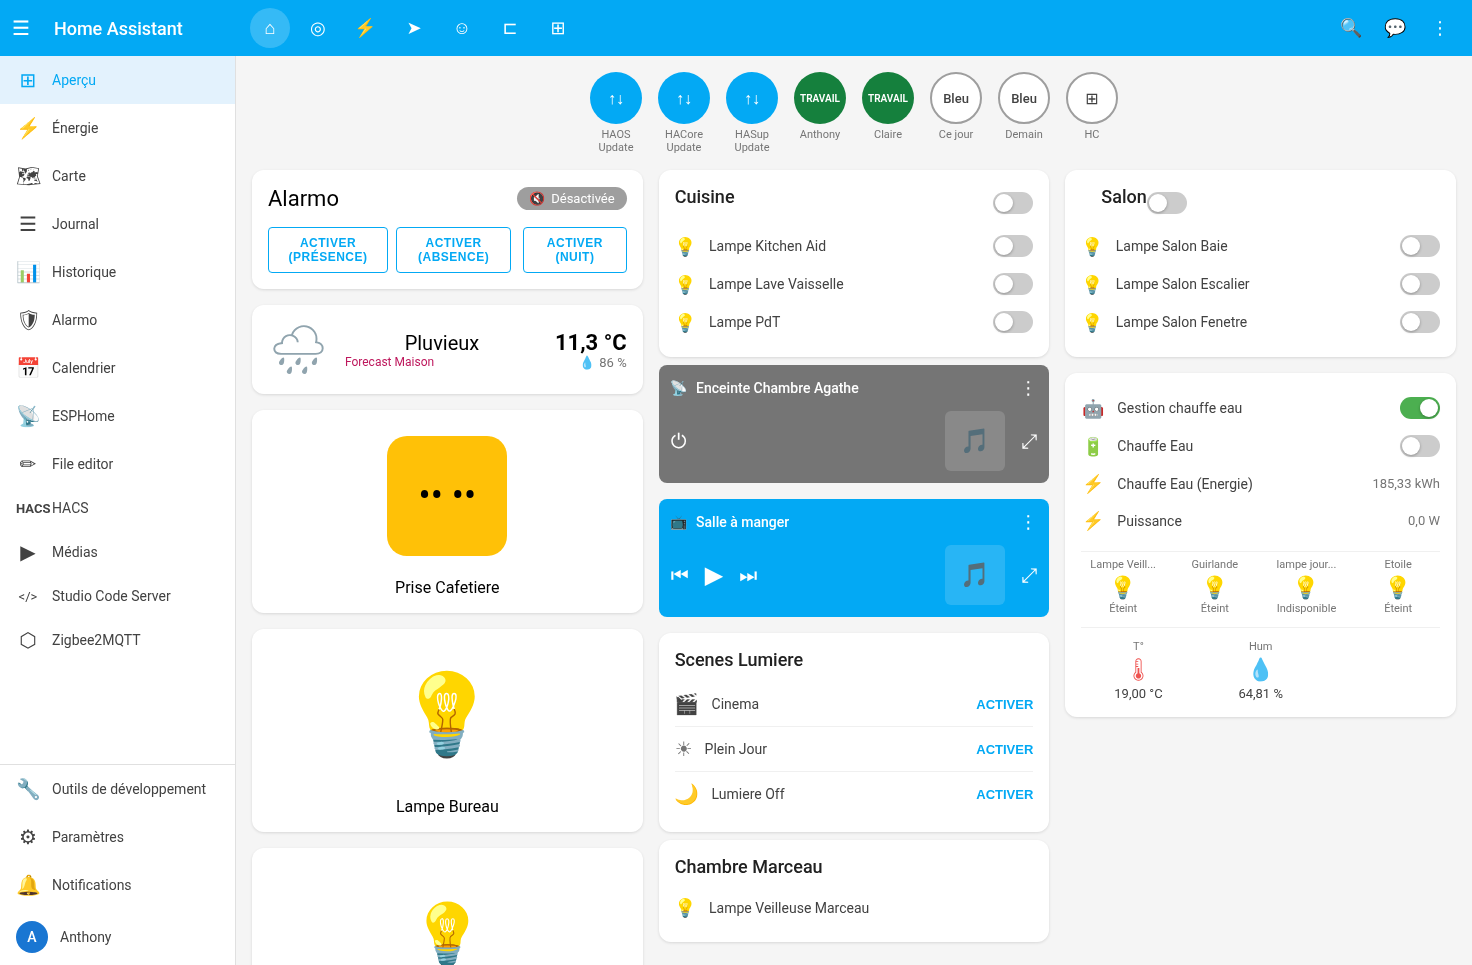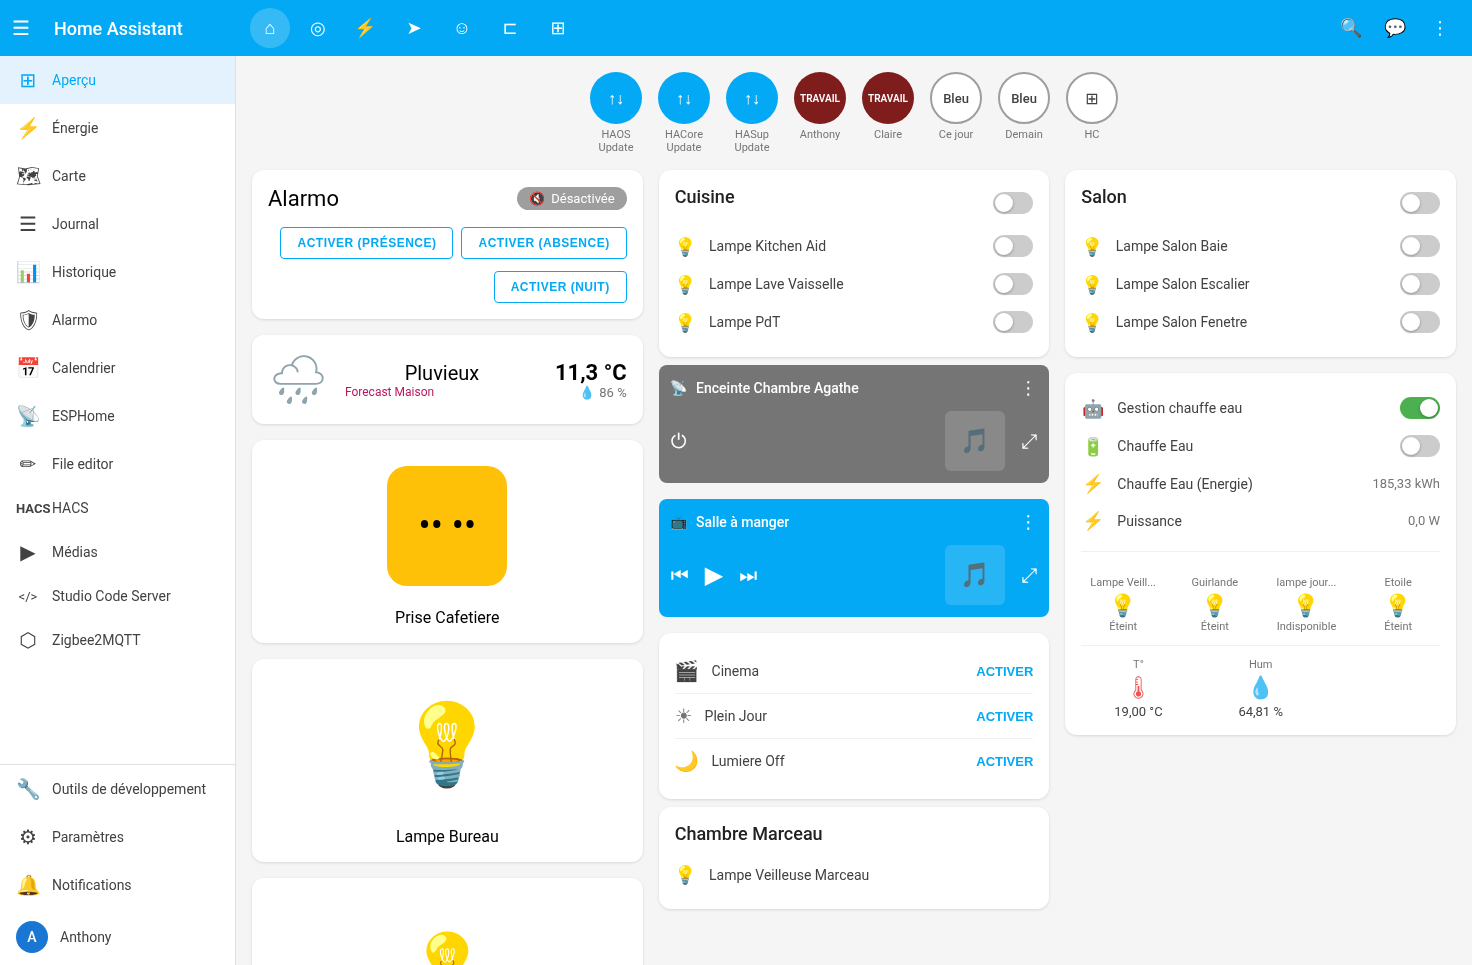--- a/index.html
+++ b/index.html
@@ -52,36 +52,36 @@
     .user-avatar { width: 32px; height: 32px; border-radius: 50%; background: #1976d2; color: white; display: flex; align-items: center; justify-content: center; font-size: 14px; font-weight: 500; flex-shrink: 0; }
 
     
     .content { flex: 1; overflow-y: auto; padding: 16px; }
 
     
     .status-bar { display: flex; gap: 16px; margin-bottom: 16px; justify-content: center; flex-wrap: wrap; }
     .status-item { display: flex; flex-direction: column; align-items: center; gap: 4px; cursor: pointer; }
     .status-icon { width: 52px; height: 52px; border-radius: 50%; display: flex; align-items: center; justify-content: center; font-size: 20px; }
     .status-icon.blue-fill { background: #03a9f4; color: white; }
-    .status-icon.red-fill { background: #7f1d1d; color: white; }
+    .status-icon.red-fill { background: #15803d; color: white; }
     .status-icon.outline { border: 2px solid #9e9e9e; color: #424242; background: white; }
     .status-label { font-size: 11px; color: #757575; text-align: center; line-height: 1.2; }
 
     
     .grid { display: grid; grid-template-columns: 1fr 1fr 1fr; gap: 16px; }
 
     
     .card { background: white; border-radius: 12px; padding: 16px; box-shadow: 0 1px 3px rgba(0,0,0,0.12); }
     .card-title { font-size: 18px; font-weight: 500; color: #212121; margin-bottom: 12px; }
 
     
     .alarmo-header { display: flex; justify-content: space-between; align-items: center; margin-bottom: 16px; }
     .alarmo-title { font-size: 22px; font-weight: 400; }
     .badge-disabled { background: #9e9e9e; color: white; border-radius: 16px; padding: 4px 12px; font-size: 13px; display: flex; align-items: center; gap: 6px; }
-    .alarmo-buttons { display: flex; flex-direction: column; gap: 12px; align-items: flex-end; }
+    .alarmo-buttons { display: flex; gap: 12px; align-items: flex-start; }
     .alarmo-btn-row { display: flex; gap: 8px; }
     .alarmo-btn { border: 1px solid #03a9f4; color: #03a9f4; background: white; border-radius: 4px; padding: 8px 16px; font-size: 12px; font-weight: 600; cursor: pointer; letter-spacing: 0.5px; }
 
     
     .weather-card { display: flex; align-items: center; gap: 16px; }
     .weather-icon { font-size: 48px; color: #90a4ae; }
     .weather-info { flex: 1; }
     .weather-name { font-size: 20px; font-weight: 400; text-align: center; }
     .weather-sub { font-size: 12px; color: #be185d; }
     .weather-temp { text-align: right; }
@@ -123,21 +123,21 @@
     .scene-name { flex: 1; font-size: 14px; color: #424242; }
     .scene-btn { color: #03a9f4; font-size: 13px; font-weight: 600; cursor: pointer; background: none; border: none; }
 
     
     .celier-row { display: flex; align-items: center; padding: 8px 0; gap: 12px; }
     .celier-icon { font-size: 18px; color: #757575; width: 24px; text-align: center; }
     .celier-name { flex: 1; font-size: 14px; color: #424242; }
     .celier-value { font-size: 13px; color: #757575; }
 
     
-    .lamp-grid { display: grid; grid-template-columns: repeat(4, 1fr); gap: 8px; margin-top: 12px; border-top: 1px solid #f0f0f0; padding-top: 24px; }
+    .lamp-grid { display: grid; grid-template-columns: repeat(4, 1fr); gap: 8px; margin-top: 12px; border-top: 1px solid #f0f0f0; padding-top: 6px; }
     .lamp-cell { text-align: center; }
     .lamp-cell-name { font-size: 11px; color: #757575; margin-bottom: 4px; white-space: nowrap; overflow: hidden; text-overflow: ellipsis; }
     .lamp-cell-icon { font-size: 22px; margin-bottom: 2px; }
     .lamp-cell-status { font-size: 11px; color: #757575; }
 
     
     .sensor-grid { display: grid; grid-template-columns: repeat(3, 1fr); gap: 8px; margin-top: 12px; border-top: 1px solid #f0f0f0; padding-top: 12px; }
     .sensor-cell { text-align: center; }
     .sensor-label { font-size: 11px; color: #757575; margin-bottom: 4px; }
     .sensor-icon { font-size: 22px; margin-bottom: 4px; }
@@ -401,20 +401,21 @@
           <div style="display:flex;align-items:center;gap:16px;">
             <button class="media-btn">⏮</button>
             <button class="media-btn play">▶</button>
             <button class="media-btn">⏭</button>
             <div class="media-art">🎵</div>
             <button class="media-btn">⤢</button>
           </div>
         </div>
 
         <div class="card">
+          <div class="card-title">Scenes Lumiere</div>
           <div class="scene-row">
             <span class="scene-icon">🎬</span>
             <span class="scene-name">Cinema</span>
             <button class="scene-btn">ACTIVER</button>
           </div>
           <div class="scene-row">
             <span class="scene-icon">☀</span>
             <span class="scene-name">Plein Jour</span>
             <button class="scene-btn">ACTIVER</button>
           </div>
@@ -431,21 +432,21 @@
             <span class="light-icon">💡</span>
             <span class="light-row-name">Lampe Veilleuse Marceau</span>
           </div>
         </div>
 
       </div>
 
       <div class="col3">
 
         <div class="card">
-          <div style="display:flex;justify-content:space-between;align-items:center;margin-bottom:8px;">
+          <div style="display:flex;justify-content:flex-start;align-items:center;margin-bottom:8px;margin-left:20px;">
             <span class="card-title">Salon</span>
             <div class="toggle"></div>
           </div>
           <div class="light-row">
             <span class="light-icon">💡</span>
             <span class="light-row-name">Lampe Salon Baie</span>
             <div class="toggle"></div>
           </div>
           <div class="light-row">
             <span class="light-icon">💡</span>

